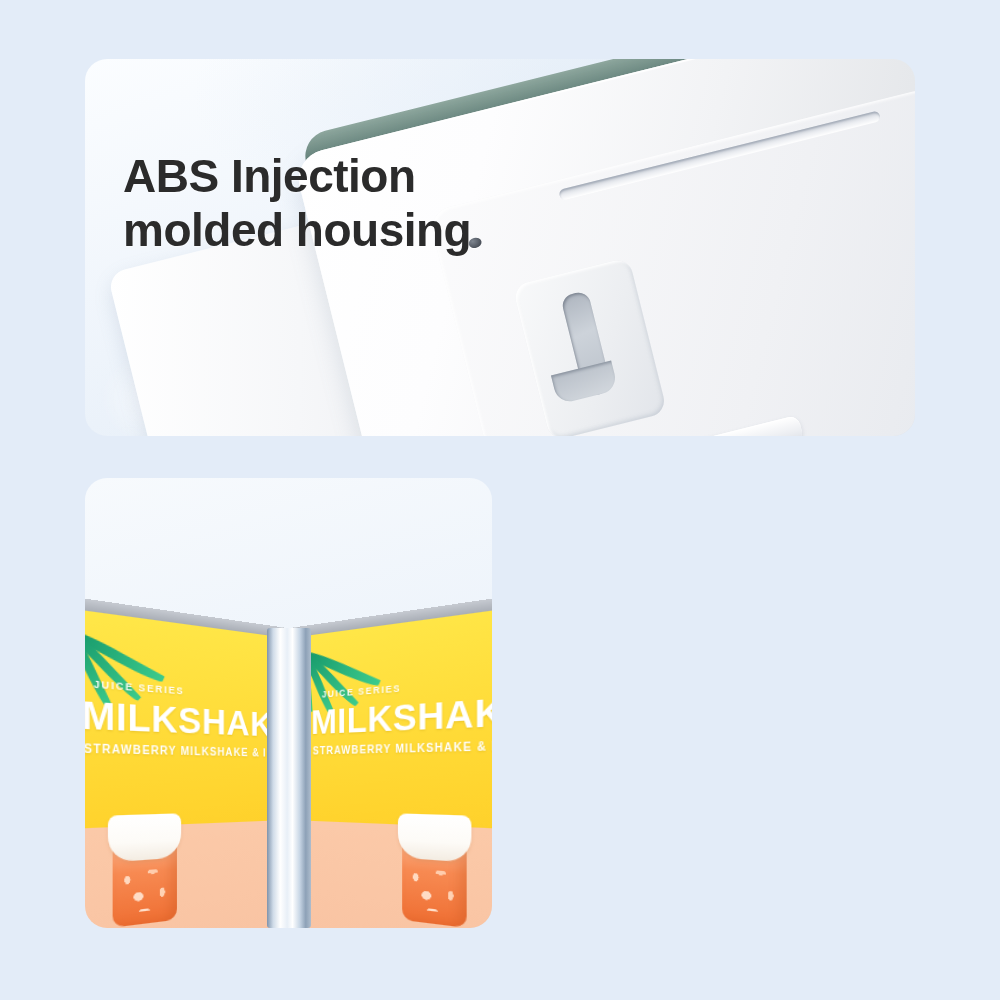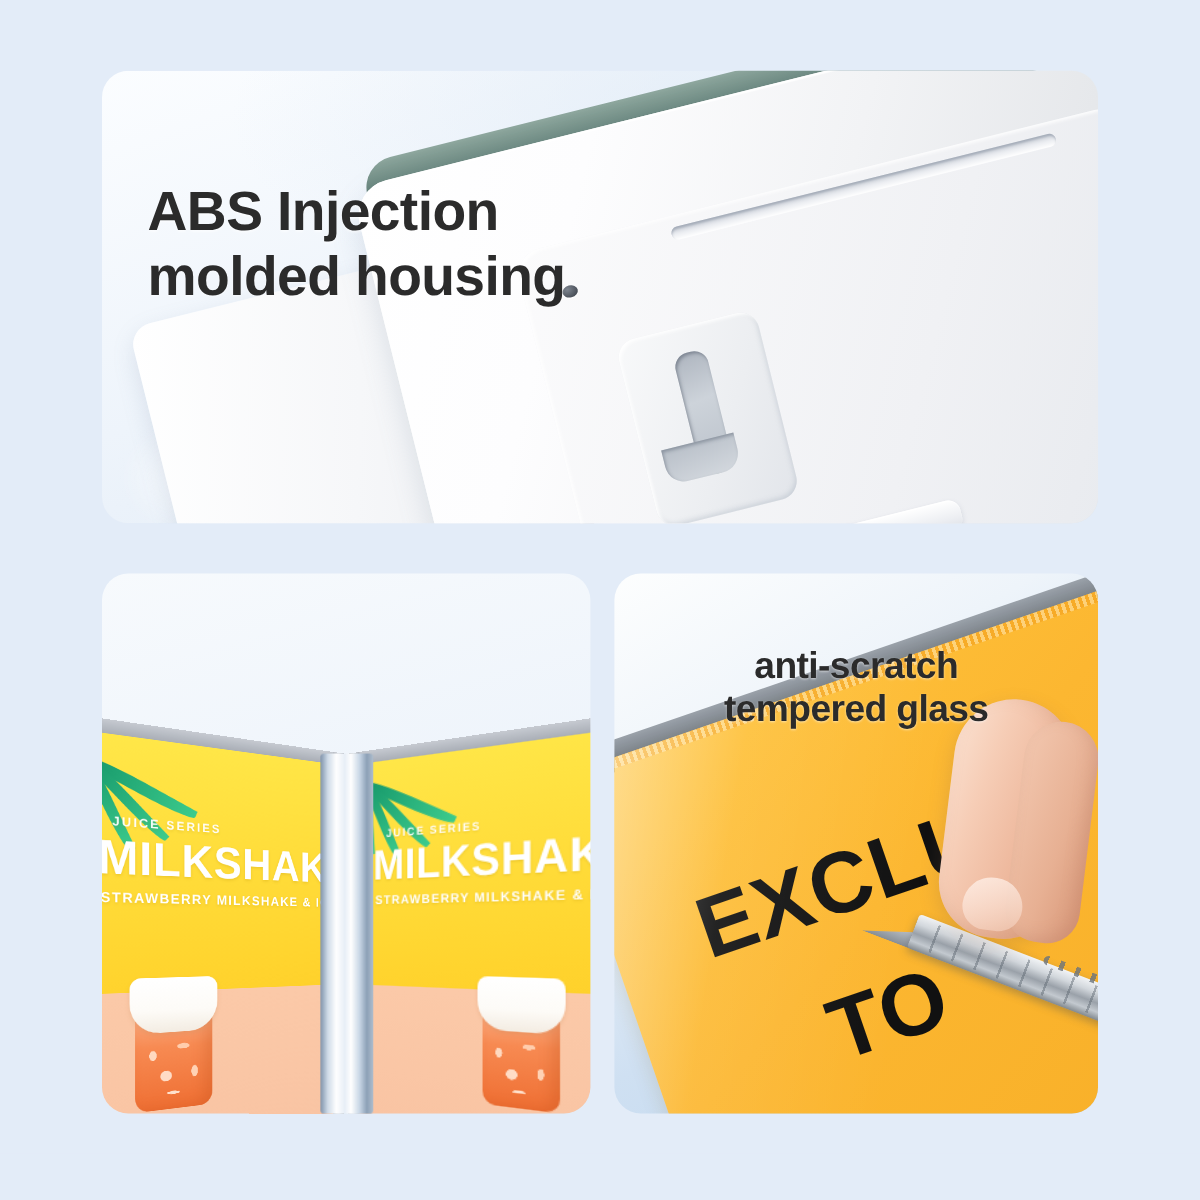--- a/index.html
+++ b/index.html
@@ -521,42 +521,14 @@
           <div class="cup-foam"></div>
         </div>
         <div class="poster-frame" style="left:0;"></div>
       </div>
 
       <div id="corner-seam"></div>
     </div>
 
   </section>
 
-  <section class="panel" id="panel-glass">
-
-    <div id="glass-sheet">
-      <div class="glass-rim"></div>
-      <div class="glass-face">
-        <div class="glass-dots"></div>
-        <div class="sign-word" style="left:74px; top:120px;">EXCLU</div>
-        <div class="sign-word" style="left:150px; top:236px;">TO</div>
-        <div class="glass-shine"></div>
-      </div>
-    </div>
-
-    <div id="knife">
-      <div class="knife-blade"></div>
-      <div class="knife-body"></div>
-      <div class="knife-segments"></div>
-      <div class="knife-notches"></div>
-    </div>
-
-    <div id="finger">
-      <div class="finger-main"></div>
-      <div class="finger-second"></div>
-      <div class="finger-nail"></div>
-    </div>
-
-    <h2 class="panel-heading" id="heading-glass">anti-scratch
-tempered glass</h2>
-  </section>
 
 </div>
 
 </body></html>

